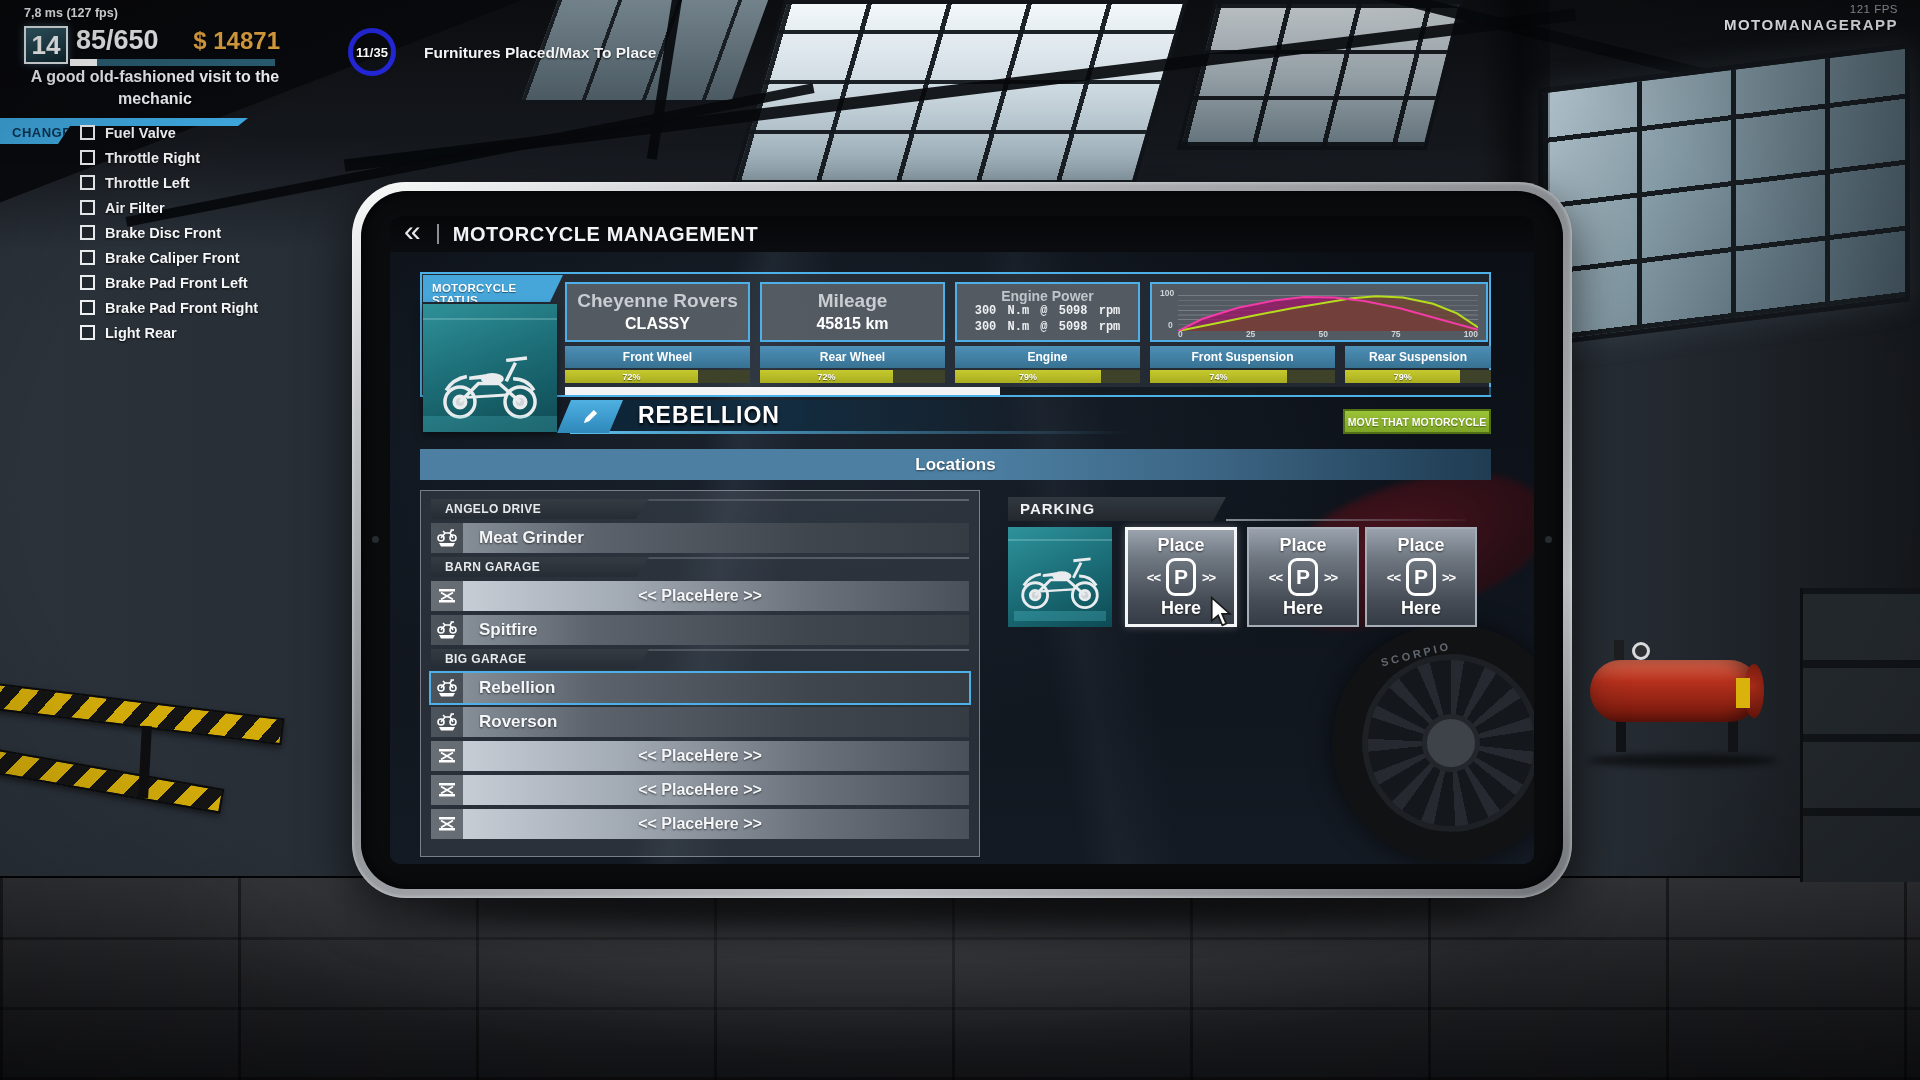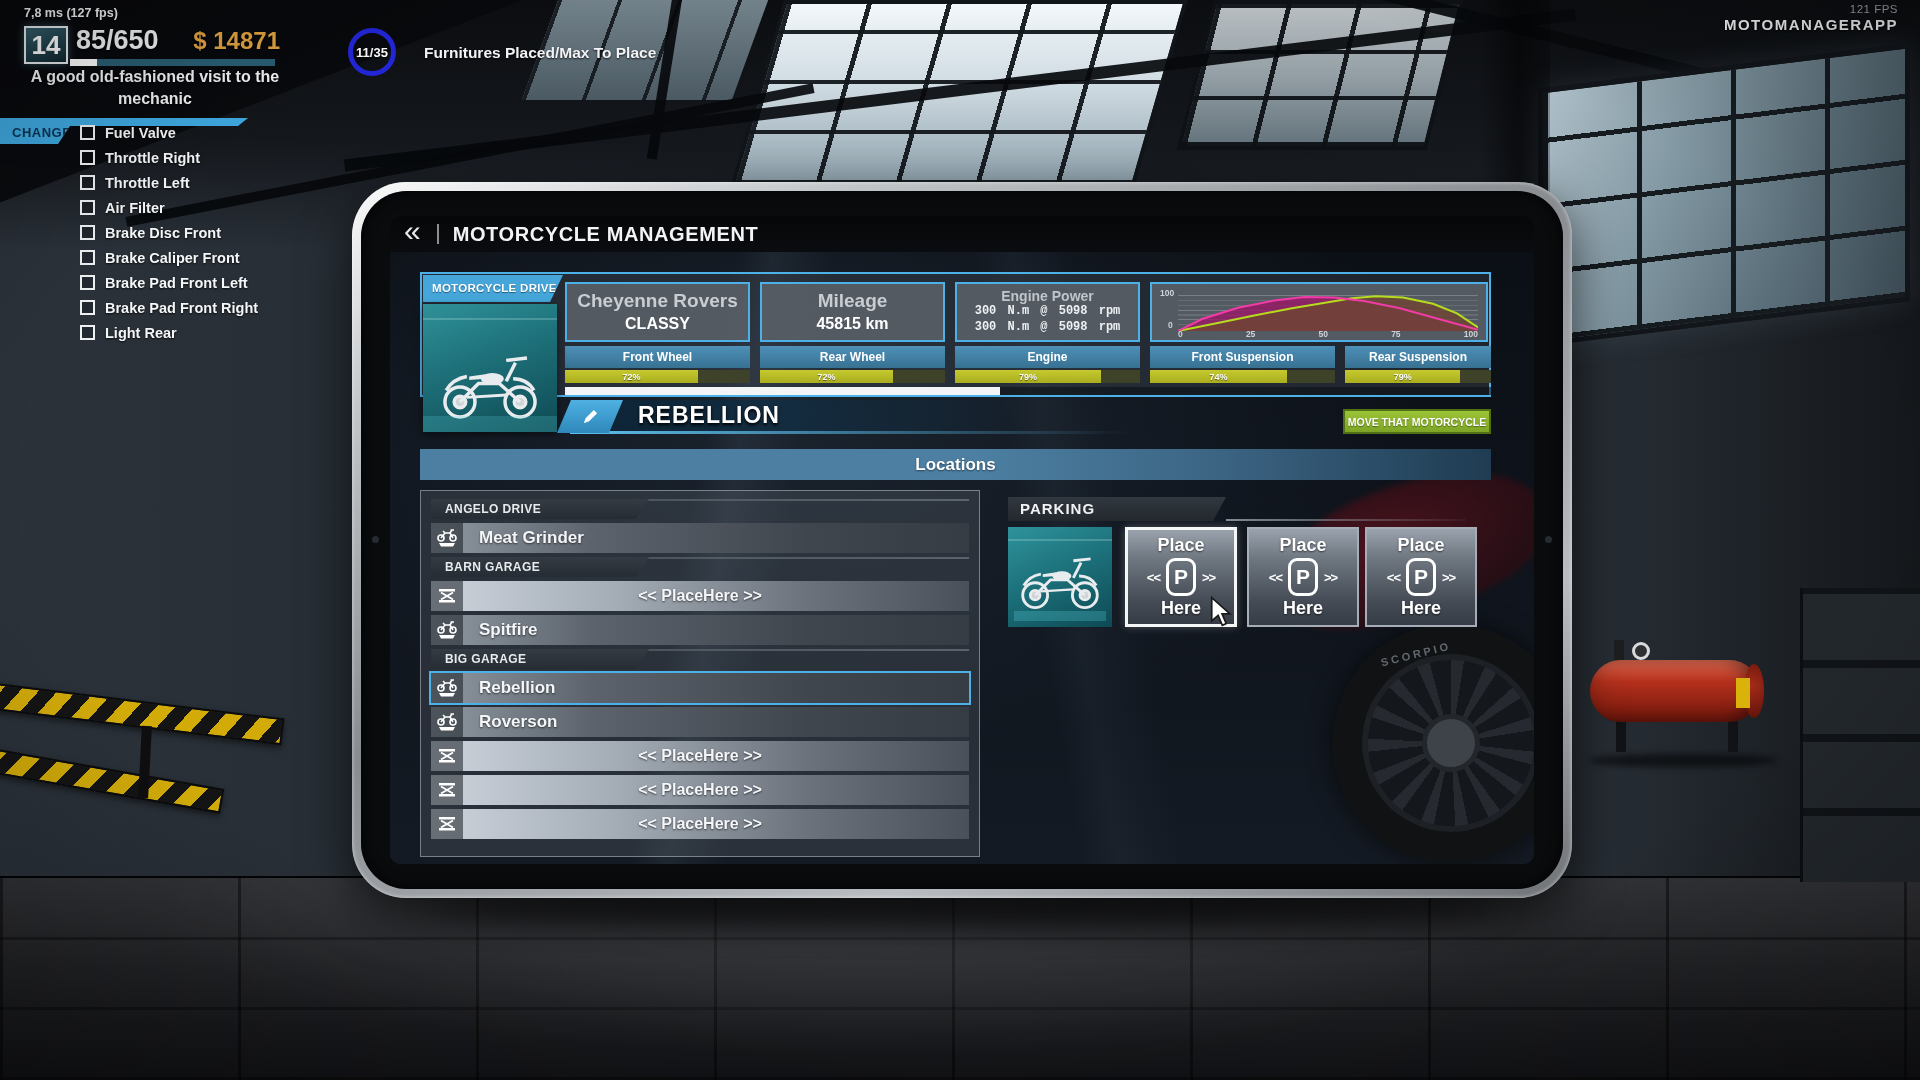--- a/index.html
+++ b/index.html
@@ -334,21 +334,21 @@
       <div class="abs bg-tire"></div>
       <div class="abs tire-brand">SCORPIO</div>
 
       <div class="abs" id="scr-header">
         <span id="back-btn">«</span>
         <span class="hdr-divider"></span>
         <span id="scr-title">MOTORCYCLE MANAGEMENT</span>
       </div>
 
       <div class="abs" id="status-box"></div>
-      <div class="abs" id="status-tab">MOTORCYCLE DRIVE</div>
+      <div class="abs" id="status-tab">MOTORCYCLE STATUS</div>
       <div class="abs" id="status-photo">
         <svg width="120" height="104" viewBox="0 0 100 90">
           <g fill="none" stroke="#e9ecee" stroke-width="3">
             <circle cx="24" cy="64" r="13"></circle>
               <circle cx="76" cy="64" r="13"></circle>
             <circle cx="24" cy="64" r="5" fill="#cfd4d8"></circle>
               <circle cx="76" cy="64" r="5" fill="#cfd4d8"></circle>
             <path d="M24 64 L40 48 L58 48 L76 64"></path>
             <path d="M12 54 Q18 44 30 42"></path>
               <path d="M88 54 Q82 44 70 44"></path>

